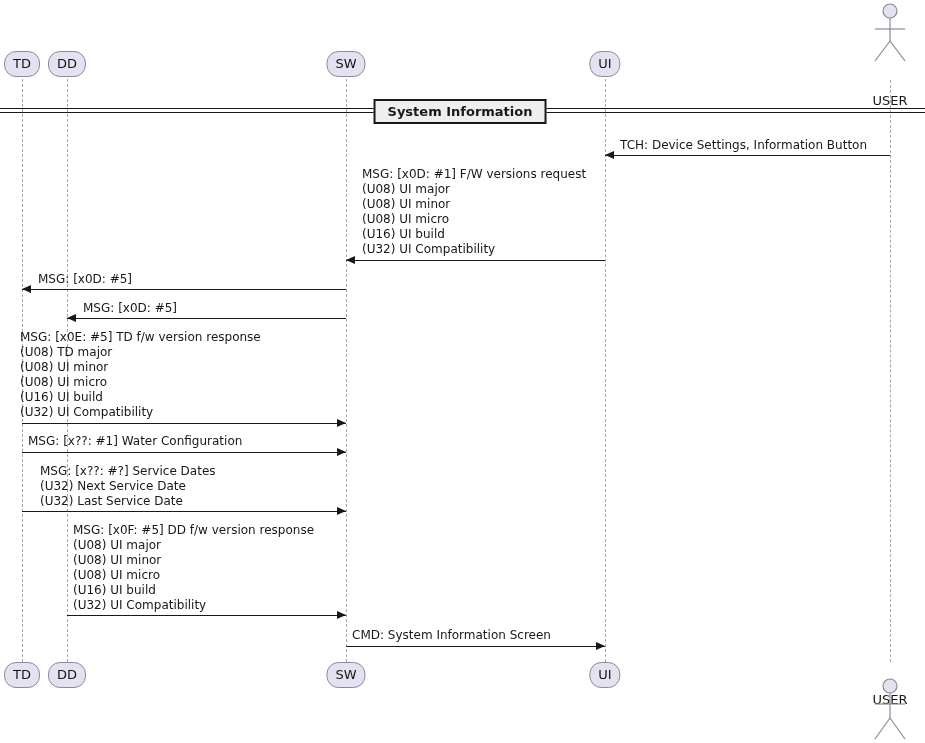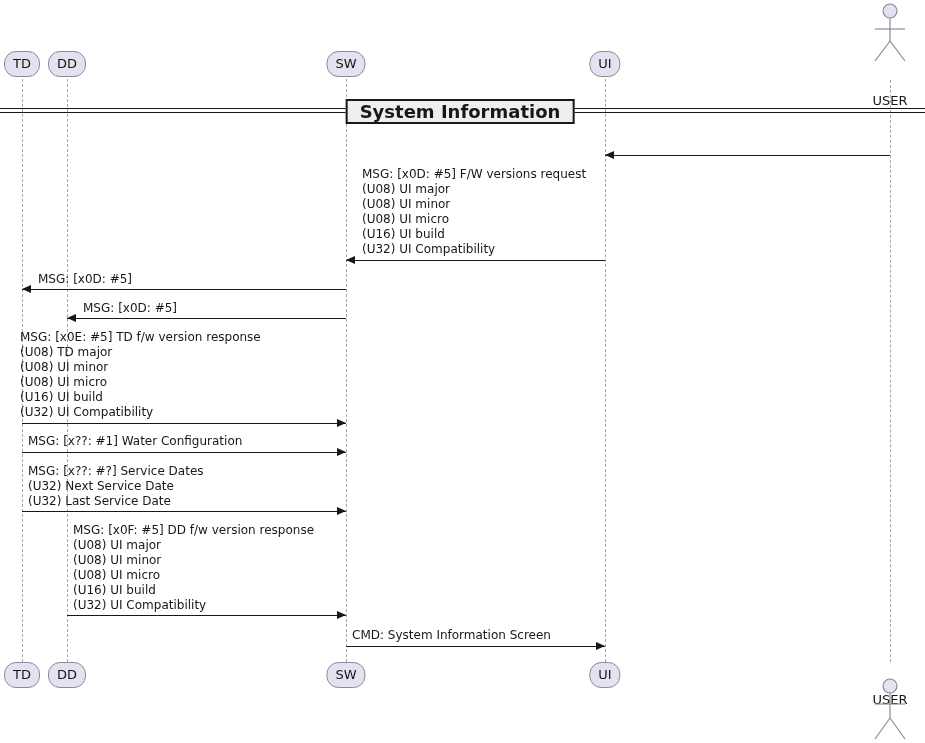--- a/index.html
+++ b/index.html
@@ -12,21 +12,21 @@
   .pbox{
     position:absolute;transform:translateX(-50%);
     background:#E2E2F0;border:1px solid #8a8a9a;border-radius:12px;
     padding:4px 8px;font-size:13px;line-height:16px;color:#141414;
     white-space:nowrap;text-align:center;
   }
   .divline{position:absolute;left:0;width:925px;height:0;border-top:1px solid #181818;}
   .divbox{
     position:absolute;transform:translateX(-50%);
     background:#EEEEEE;border:2px solid #181818;
-    padding:2px 12px;font-weight:bold;font-size:18px;line-height:17px;
+    padding:2px 12px;font-weight:bold;font-size:13px;line-height:17px;
     white-space:nowrap;z-index:3;
   }
   .msg{position:absolute;font-size:12px;line-height:15px;white-space:nowrap;z-index:2;}
   .aline{position:absolute;height:0;border-top:1px solid #181818;z-index:1;}
   .ah-left{position:absolute;width:0;height:0;z-index:2;
     border-top:4px solid transparent;border-bottom:4px solid transparent;
     border-right:9px solid #181818;}
   .ah-right{position:absolute;width:0;height:0;z-index:2;
     border-top:4px solid transparent;border-bottom:4px solid transparent;
     border-left:9px solid #181818;}
@@ -55,25 +55,28 @@
     <line x1="7" y1="27" x2="37" y2="27" stroke="#8a8a9a" stroke-width="1.2"></line>
     <line x1="22" y1="39" x2="7" y2="59" stroke="#8a8a9a" stroke-width="1.2"></line>
     <line x1="22" y1="39" x2="37" y2="59" stroke="#8a8a9a" stroke-width="1.2"></line>
   </svg>
   <div class="actor-label" style="left:890px;top:65px;">USER</div>
 
   <div class="divline" style="top:108px;"></div>
   <div class="divline" style="top:112px;"></div>
   <div class="divbox" style="left:460px;top:99px;">System Information</div>
 
+  <div class="msg" style="left:620px;top:138px;">
+    <div>TCH: Device Settings, Information Button</div>
+  </div>
   <div class="aline" style="left:605px;top:155px;width:285px;"></div>
   <div class="ah-left" style="left:605px;top:151px;"></div>
 
   <div class="msg" style="left:362px;top:167px;">
-    <div>MSG: [x0D: #5] F/W versions request</div>
+    <div>MSG: [x0D: #1] F/W versions request</div>
     <div>(U08) UI major</div>
     <div>(U08) UI minor</div>
     <div>(U08) UI micro</div>
     <div>(U16) UI build</div>
     <div>(U32) UI Compatibility</div>
   </div>
   <div class="aline" style="left:346px;top:260px;width:259px;"></div>
   <div class="ah-left" style="left:346px;top:256px;"></div>
 
   <div class="msg" style="left:38px;top:272px;">
@@ -98,21 +101,21 @@
   </div>
   <div class="aline" style="left:22px;top:423px;width:324px;"></div>
   <div class="ah-right" style="left:337px;top:419px;"></div>
 
   <div class="msg" style="left:28px;top:434px;">
     <div>MSG: [x??: #1] Water Configuration</div>
   </div>
   <div class="aline" style="left:22px;top:452px;width:324px;"></div>
   <div class="ah-right" style="left:337px;top:448px;"></div>
 
-  <div class="msg" style="left:28px;top:464px;">
+  <div class="msg" style="left:40px;top:464px;">
     <div>MSG: [x??: #?] Service Dates</div>
     <div>(U32) Next Service Date</div>
     <div>(U32) Last Service Date</div>
   </div>
   <div class="aline" style="left:22px;top:511px;width:324px;"></div>
   <div class="ah-right" style="left:337px;top:507px;"></div>
 
   <div class="msg" style="left:73px;top:523px;">
     <div>MSG: [x0F: #5] DD f/w version response</div>
     <div>(U08) UI major</div>

